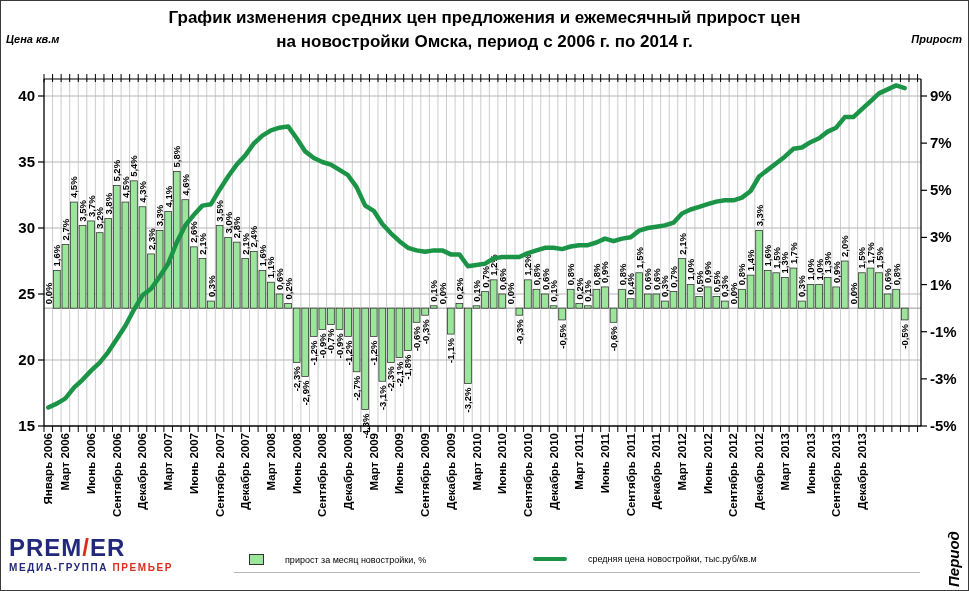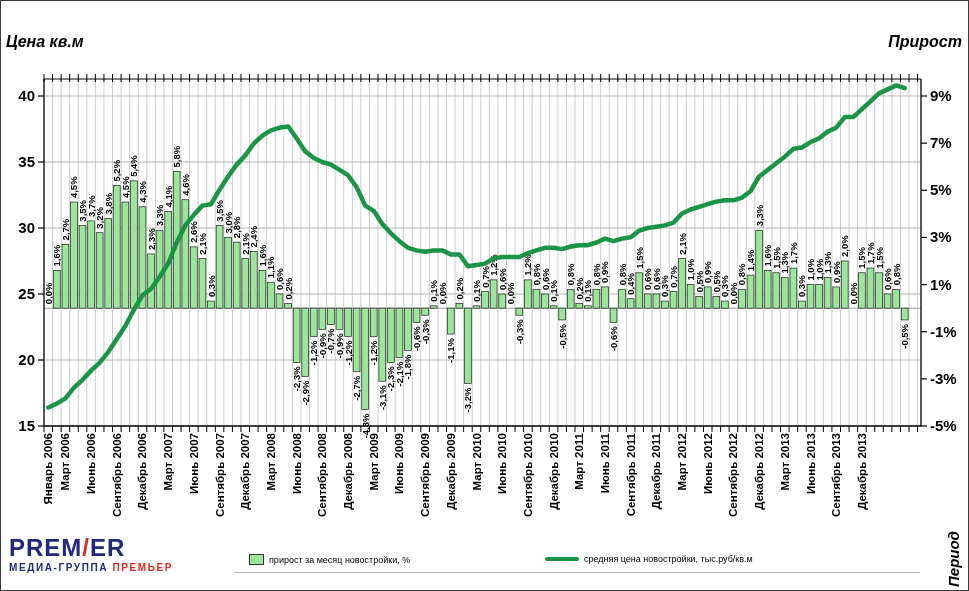--- a/index.html
+++ b/index.html
@@ -1,41 +1,45 @@
 <!DOCTYPE html>
 <html><head>
 <meta charset="utf-8">
 <style>
   html,body{margin:0;padding:0;background:#fff;}
   .stage{position:relative;width:969px;height:591px;background:#fff;border:1px solid #3a3a3a;
          box-sizing:border-box;font-family:"Liberation Sans",sans-serif;overflow:hidden;}
   .title{position:absolute;left:90px;right:90px;top:5px;text-align:center;
          font-size:17px;font-weight:bold;color:#000;line-height:1.4;}
-  .axis-caption{position:absolute;font-size:16px;font-weight:bold;font-style:italic;color:#000;}
+  .axis-caption{position:absolute;font-size:11px;font-weight:bold;font-style:italic;color:#000;}
   #cap-left{left:5px;top:32px;}
   #cap-right{right:6px;top:32px;margin-left:16px;}
   #cap-period{right:6px;top:498px;height:88px;writing-mode:vertical-rl;transform:rotate(180deg);
               font-size:15px;}
   svg{position:absolute;left:0;top:0;}
   svg text{font-family:"Liberation Sans",sans-serif;}
-  .legend-item{position:absolute;display:flex;align-items:center;gap:5px;font-size:9px;color:#000;}
+  .legend-item{position:absolute;display:flex;align-items:center;gap:21px;font-size:9px;color:#000;}
   #legend-bars{left:248px;top:553px;}
-  #legend-line{left:544px;top:553px;}
+  #legend-line{left:532px;top:553px;}
   .swatch-bar{width:13px;height:9px;border:1px solid #333;display:inline-block;}
   .swatch-line{width:34px;height:4px;display:inline-block;border-radius:2px;}
   .legend-rule{position:absolute;left:233px;top:571px;width:686px;height:1px;background:#b5b5b5;}
   .logo{position:absolute;left:8px;top:535px;line-height:1;}
   .logo-word{font-size:24px;font-weight:800;letter-spacing:1px;}
   .logo-sub{font-size:10px;font-weight:bold;letter-spacing:1.6px;margin-top:3px;}
 </style>
 </head>
 <body>
 
 <div class="stage">
 
+  <div class="title">
+    <div>График изменения средних цен предложения и  ежемесячный прирост цен</div>
+    <div>на новостройки Омска,  период с 2006 г. по 2014 г.</div>
+  </div>
 
   <div id="cap-left" class="axis-caption">Цена кв.м</div>
   <div id="cap-right" class="axis-caption">Прирост</div>
   <div id="cap-period" class="axis-caption">Период</div>
 
   <svg id="chart" width="969" height="591" viewBox="0 0 969 591">
       <line x1="43" y1="425" x2="43" y2="431" stroke="#000000" stroke-width="1"></line>
       <line x1="43" y1="73" x2="43" y2="81" stroke="#000000" stroke-width="1"></line>
       <line x1="51.56435643564356" y1="78" x2="51.56435643564356" y2="425" stroke="#CDCDCD" stroke-width="1"></line>
       <line x1="51.56435643564356" y1="425" x2="51.56435643564356" y2="431" stroke="#000000" stroke-width="1"></line>

